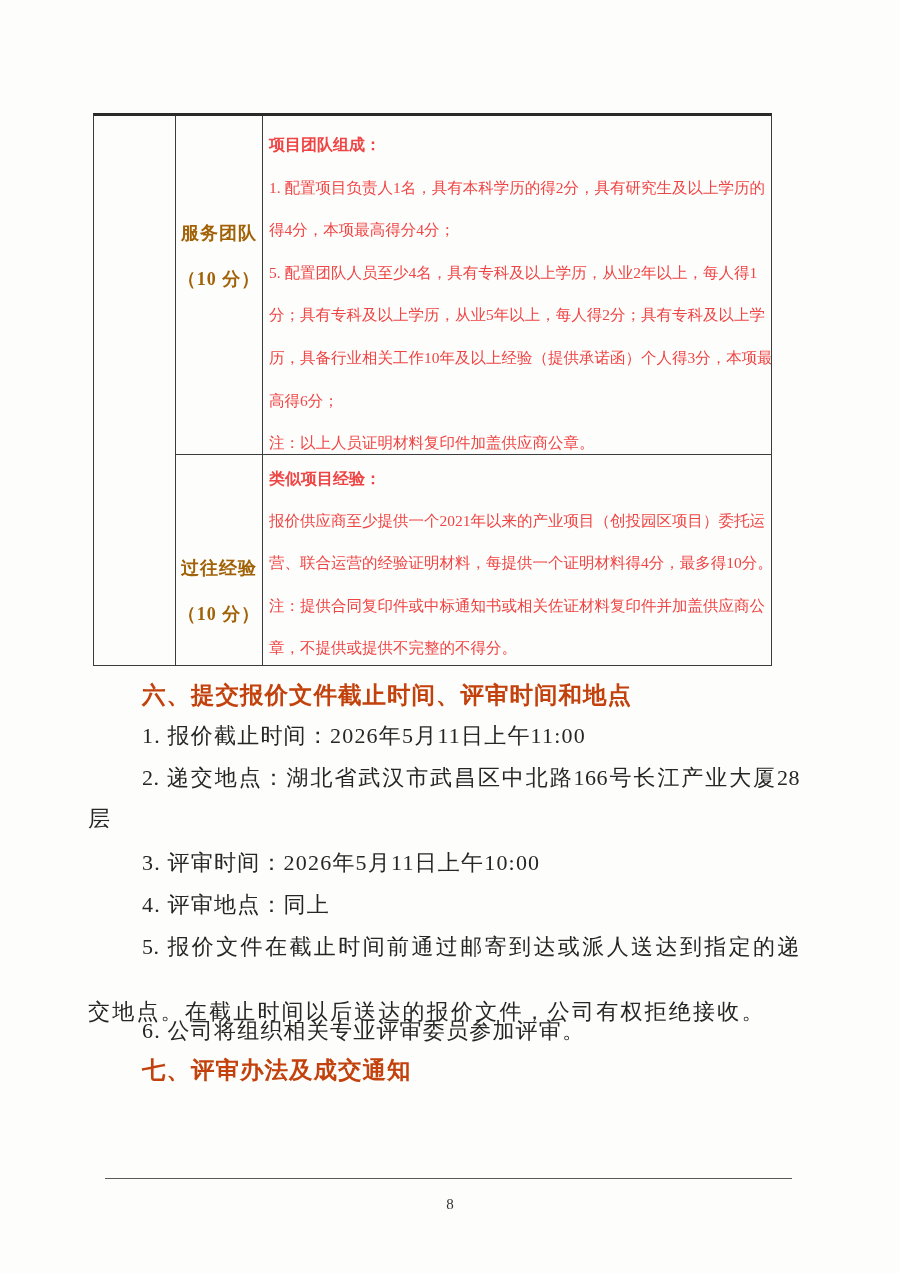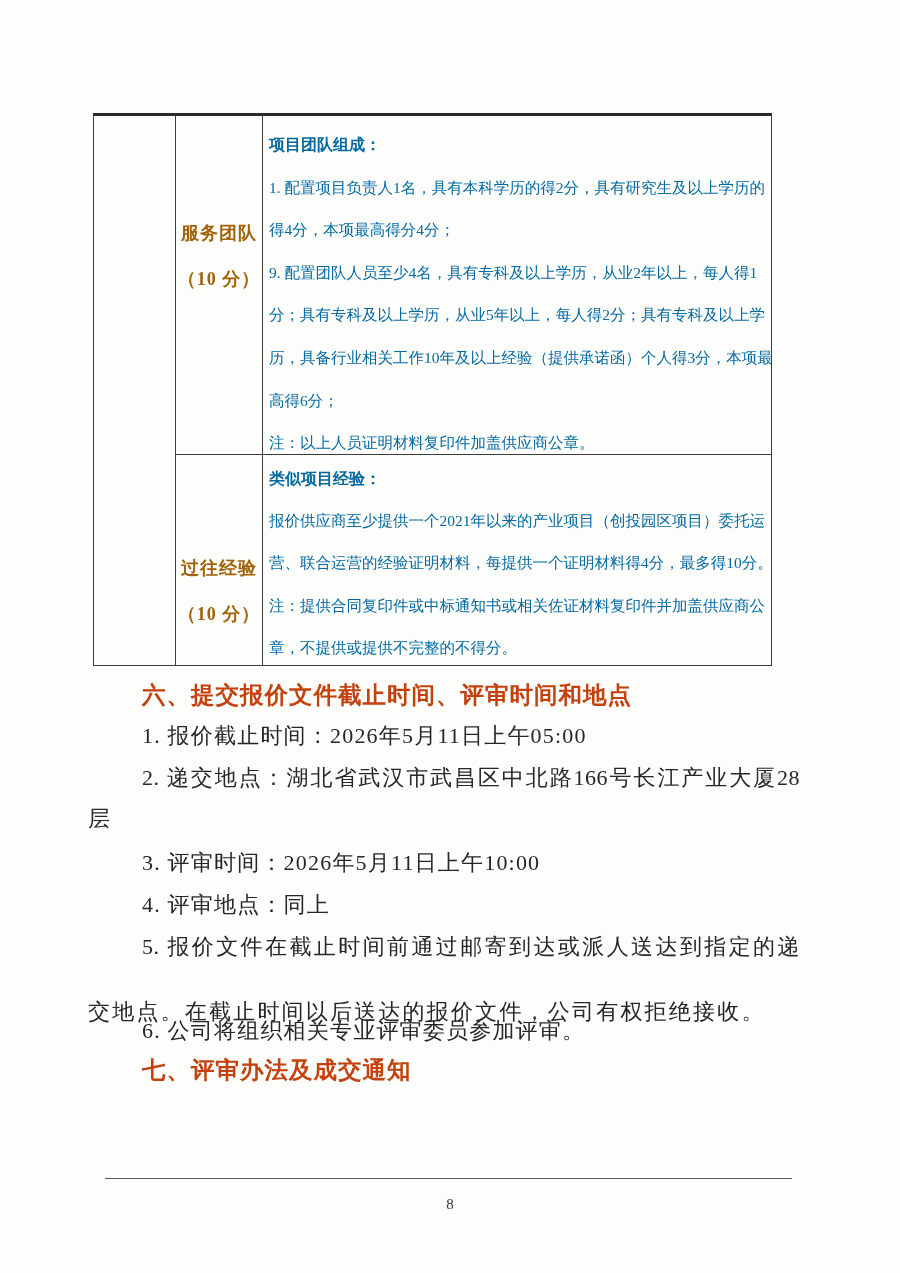--- a/index.html
+++ b/index.html
@@ -32,21 +32,21 @@
     display:flex; flex-direction:column;
     align-items:center; justify-content:center;
     font-weight:bold; font-size:18px; letter-spacing:1px; color:#a16207;
   }
   .cell-label .lblock { text-align:center; }
   .cell-label .lline { line-height:46px; white-space:nowrap; }
   .lab-r1 .lblock { position:relative; top:-29px; }
   .lab-r2 .lblock { position:relative; top:31px; }
   .row1-border { border-bottom:1.4px solid #3c3c3c; }
 
-  .cell-content { font-size:15.5px; color:#0369a1; padding-left:6px; padding-right:4px; overflow:hidden; }
+  .cell-content { font-size:15.5px; color:#ef4444; padding-left:6px; padding-right:4px; overflow:hidden; }
   .c1 { padding-top:8px; }
   .c1 .tline { line-height:42.6px; white-space:nowrap; }
   .c2 { padding-top:3px; }
   .c2 .tline { line-height:42.2px; white-space:nowrap; }
   .tline-bold { font-weight:bold; font-size:16px; }
 
   
   .bline {
     position:absolute; left:88px; width:712px; height:32px;
     box-sizing:border-box;
@@ -77,21 +77,21 @@
     <div class="cell cell-label lab-r1 row1-border">
       <div class="lblock">
         <div class="lline">服务团队</div>
         <div class="lline">（10 分）</div>
       </div>
     </div>
     <div class="cell cell-content c1 row1-border">
       <div class="tline tline-bold">项目团队组成：</div>
       <div class="tline">1. 配置项目负责人1名，具有本科学历的得2分，具有研究生及以上学历的</div>
       <div class="tline">得4分，本项最高得分4分；</div>
-      <div class="tline">9. 配置团队人员至少4名，具有专科及以上学历，从业2年以上，每人得1</div>
+      <div class="tline">5. 配置团队人员至少4名，具有专科及以上学历，从业2年以上，每人得1</div>
       <div class="tline">分；具有专科及以上学历，从业5年以上，每人得2分；具有专科及以上学</div>
       <div class="tline">历，具备行业相关工作10年及以上经验（提供承诺函）个人得3分，本项最</div>
       <div class="tline">高得6分；</div>
       <div class="tline">注：以上人员证明材料复印件加盖供应商公章。</div>
     </div>
 
     <div class="cell cell-label lab-r2">
       <div class="lblock">
         <div class="lline">过往经验</div>
         <div class="lline">（10 分）</div>
@@ -101,21 +101,21 @@
       <div class="tline tline-bold">类似项目经验：</div>
       <div class="tline">报价供应商至少提供一个2021年以来的产业项目（创投园区项目）委托运</div>
       <div class="tline">营、联合运营的经验证明材料，每提供一个证明材料得4分，最多得10分。</div>
       <div class="tline">注：提供合同复印件或中标通知书或相关佐证材料复印件并加盖供应商公</div>
       <div class="tline">章，不提供或提供不完整的不得分。</div>
     </div>
   </div>
 
   <div class="bline bheading indent" style="top:679px;">六、提交报价文件截止时间、评审时间和地点</div>
 
-  <div class="bline indent" style="top:720px;">1. 报价截止时间：2026年5月11日上午05:00</div>
+  <div class="bline indent" style="top:720px;">1. 报价截止时间：2026年5月11日上午11:00</div>
   <div class="bline indent spread" style="top:762px;">2. 递交地点：湖北省武汉市武昌区中北路166号长江产业大厦28</div>
   <div class="bline" style="top:803px;">层</div>
   <div class="bline indent" style="top:847px;">3. 评审时间：2026年5月11日上午10:00</div>
   <div class="bline indent" style="top:889px;">4. 评审地点：同上</div>
   <div class="bline indent spread" style="top:931px;">5. 报价文件在截止时间前通过邮寄到达或派人送达到指定的递</div>
   <div class="bline wide" style="top:996px;">交地点。在截止时间以后送达的报价文件，公司有权拒绝接收。</div>
   <div class="bline indent" style="top:1015px;">6. 公司将组织相关专业评审委员参加评审。</div>
 
   <div class="bline bheading indent" style="top:1054px;">七、评审办法及成交通知</div>
 

